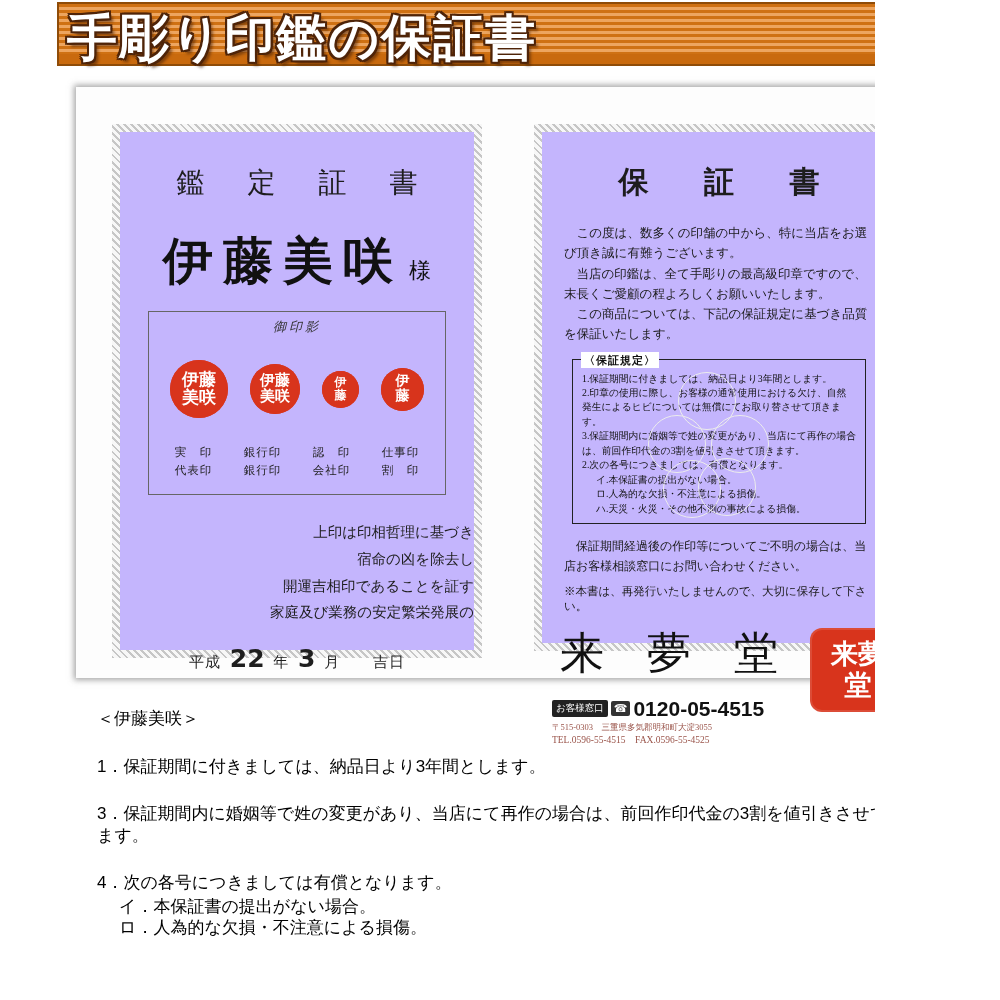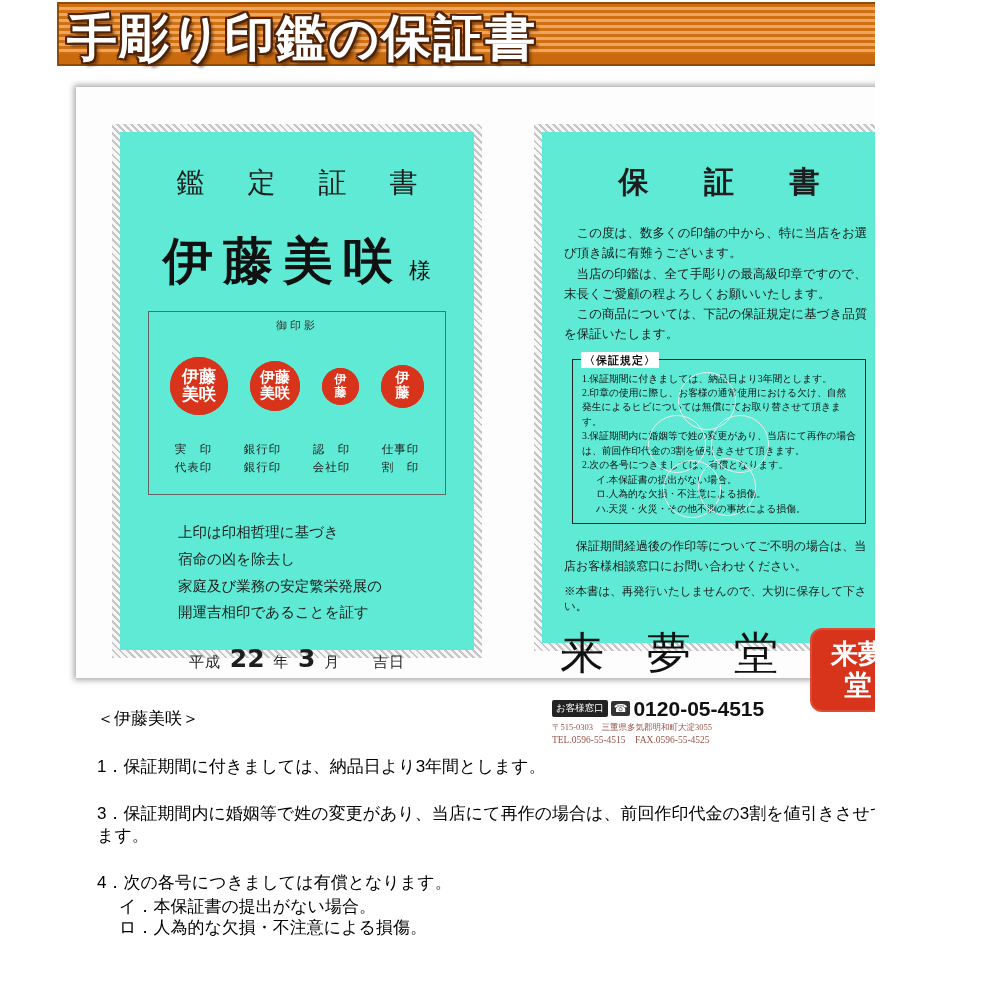--- a/index.html
+++ b/index.html
@@ -28,51 +28,51 @@
       2px 2px 0 #4f2408, -2px 2px 0 #4f2408, 2px -2px 0 #4f2408, -2px -2px 0 #4f2408,
       4px 4px 3px rgba(60,25,5,.55);
   }
 
   
   .photo {
     position:absolute; left:76px; top:87px; width:872px; height:591px;
     background:#fdfdfd; box-shadow:0 0 6px 2px rgba(105,105,105,.6);
   }
   .cert {
-    position:absolute; background:#5eead4; text-align:center;
+    position:absolute; background:#c4b5fd; text-align:center;
     border:8px solid transparent;
     border-image:repeating-linear-gradient(45deg,#c6c6c6 0 2px,#f7f7f7 2px 5px) 8;
     font-family:"Liberation Serif", serif; color:#222;
   }
   .cert-left  { left:36px;  top:37px; width:370px; height:534px; }
   .cert-right { left:458px; top:37px; width:370px; height:527px; }
 
   
   .ap-title { margin-top:32px; font-size:28px; letter-spacing:18px; text-indent:18px; color:#1d1d1d; }
   .ap-name-row { margin-top:26px; white-space:nowrap; }
   .ap-name { font-size:50px; letter-spacing:10px; font-weight:bold; color:#111; }
   .ap-honorific { font-size:22px; color:#111; margin-left:2px; }
   .imprint-box { width:298px; height:184px; margin:16px auto 0; border:1px solid #666; padding-top:6px; }
-  .imprint-label { font-size:11px; letter-spacing:3px; color:#333; }
+  .imprint-label { font-size:13px; letter-spacing:3px; color:#333;font-style:italic; }
   .seal-row { display:flex; justify-content:space-around; align-items:center; height:78px; margin-top:14px; padding:0 10px; }
   .seal {
     border-radius:50%; background:#d8341c; color:#fff; display:flex;
     align-items:center; justify-content:center; font-weight:bold;
     box-shadow:inset 0 0 0 2px #d8341c;
   }
   .seal span { word-break:break-all; line-height:1.05; text-align:center; }
   .seal-1 { width:58px; height:58px; font-size:17px; }
   .seal-2 { width:50px; height:50px; font-size:15px; }
   .seal-3 { width:37px; height:37px; font-size:12px; }
   .seal-4 { width:43px; height:43px; font-size:14px; }
   .g4 { width:2.2em; }
   .g2 { width:1.05em; }
   .seal-labels { display:flex; justify-content:space-around; margin-top:16px; padding:0 10px; }
   .seal-label { font-size:11.5px; line-height:1.55; letter-spacing:1px; color:#222; }
-  .ap-statement { margin:24px 0 0 58px; text-align:left; font-size:14.5px; line-height:1.85; color:#1e1e1e; }
+  .ap-statement { margin:24px 0 0 40px; text-align:right; font-size:14.5px; line-height:1.85; color:#1e1e1e; }
   .ap-date { margin-top:18px; font-size:15px; color:#1e1e1e; letter-spacing:1px; }
   .ap-date b { font-size:25px; font-family:"DejaVu Sans", sans-serif; letter-spacing:0; padding:0 4px; }
   .ap-date .day { margin-left:28px; }
 
   
   .wr-title { margin-top:30px; font-size:30px; letter-spacing:24px; text-indent:24px; font-weight:bold; color:#1d1d1d; }
   .wr-paras { margin:20px 22px 0; text-align:left; font-size:12.5px; line-height:1.62; color:#1a1a1a; }
   .wr-paras p { text-indent:1em; }
   .terms-box {
     position:relative; width:294px; margin:14px auto 0; border:1px solid #222;
@@ -168,22 +168,22 @@
           </div>
           <div class="seal-label">
             <div>仕事印</div>
             <div>割　印</div>
           </div>
         </div>
       </div>
       <div class="ap-statement">
         <div>上印は印相哲理に基づき</div>
         <div>宿命の凶を除去し</div>
+        <div>開運吉相印であることを証す</div>
         <div>家庭及び業務の安定繁栄発展の</div>
-        <div>開運吉相印であることを証す</div>
       </div>
       <div class="ap-date">
         <span>平成</span>
         <b>22</b>
         <span>年</span>
         <b>3</b>
         <span>月</span>
         <span class="day">吉日</span>
       </div>
     </div>

